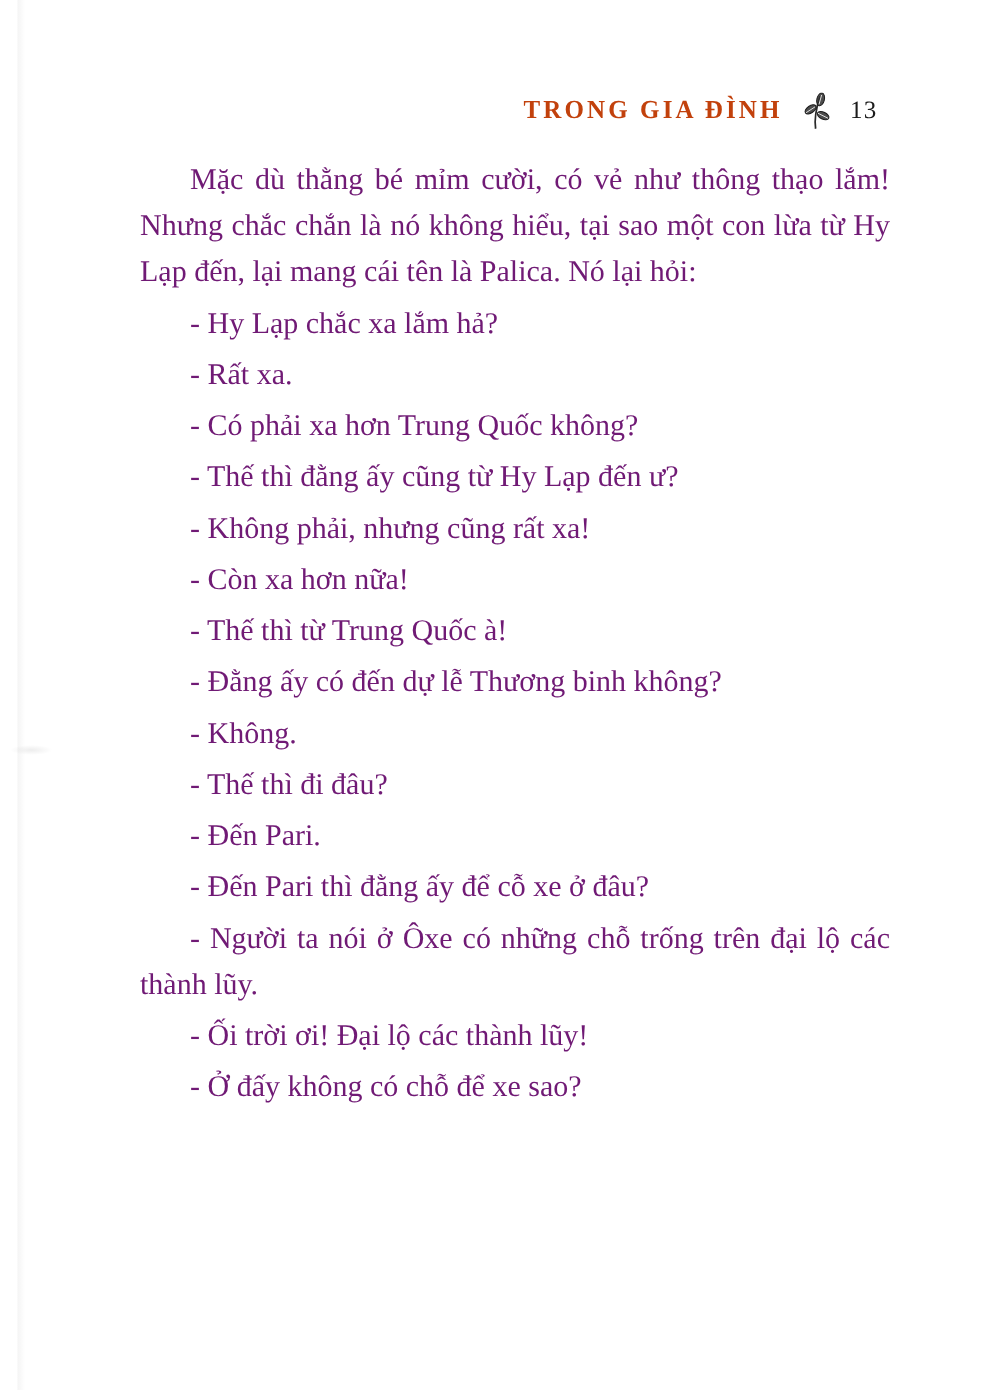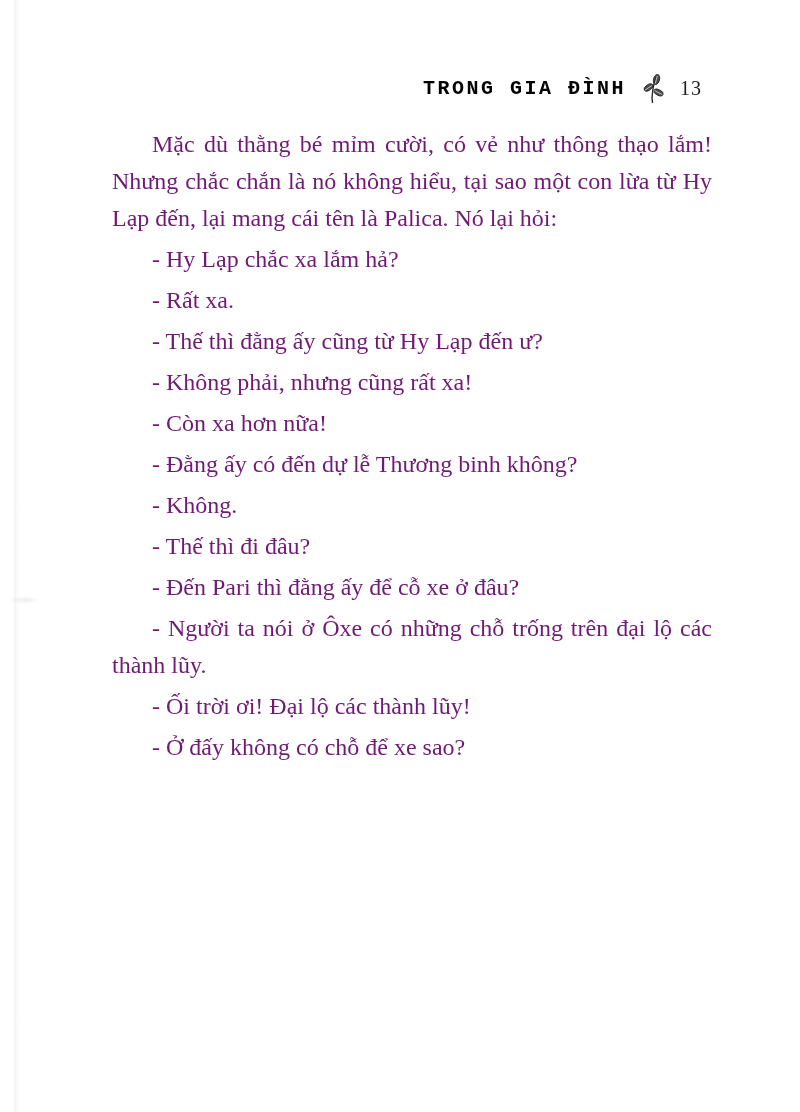--- a/index.html
+++ b/index.html
@@ -37,25 +37,25 @@
   }
   .running-head {
     position: absolute;
     top: 72px;
     right: 98px;
     display: flex;
     align-items: center;
     gap: 16px;
   }
   .head-title {
-    font-family: Liberation Mono, monospace;
+    font-family: Liberation Serif, serif;
     font-weight: 800;
     font-size: 20px;
     letter-spacing: 2.5px;
-    color: #000000;
+    color: #c2410c;
     transform: scaleY(1.04);
     white-space: nowrap;
   }
   .head-icon {
     display: inline-flex;
     align-items: center;
     margin-top: 2px;
   }
   .head-num {
     font-size: 20px;
@@ -102,25 +102,28 @@
         </g>
       </svg>
     </span>
     <span class="head-num">13</span>
   </header>
 
   <main class="text-block">
     <p class="para">Mặc dù thằng bé mỉm cười, có vẻ như thông thạo lắm! Nhưng chắc chắn là nó không hiểu, tại sao một con lừa từ Hy Lạp đến, lại mang cái tên là Palica. Nó lại hỏi:</p>
     <p class="para">- Hy Lạp chắc xa lắm hả?</p>
     <p class="para">- Rất xa.</p>
+    <p class="para">- Có phải xa hơn Trung Quốc không?</p>
     <p class="para">- Thế thì đằng ấy cũng từ Hy Lạp đến ư?</p>
     <p class="para">- Không phải, nhưng cũng rất xa!</p>
     <p class="para">- Còn xa hơn nữa!</p>
+    <p class="para">- Thế thì từ Trung Quốc à!</p>
     <p class="para">- Đằng ấy có đến dự lễ Thương binh không?</p>
     <p class="para">- Không.</p>
     <p class="para">- Thế thì đi đâu?</p>
+    <p class="para">- Đến Pari.</p>
     <p class="para">- Đến Pari thì đằng ấy để cỗ xe ở đâu?</p>
     <p class="para">- Người ta nói ở Ôxe có những chỗ trống trên đại lộ các thành lũy.</p>
     <p class="para">- Ối trời ơi! Đại lộ các thành lũy!</p>
     <p class="para">- Ở đấy không có chỗ để xe sao?</p>
   </main>
 
 </div>
 
 </body></html>

